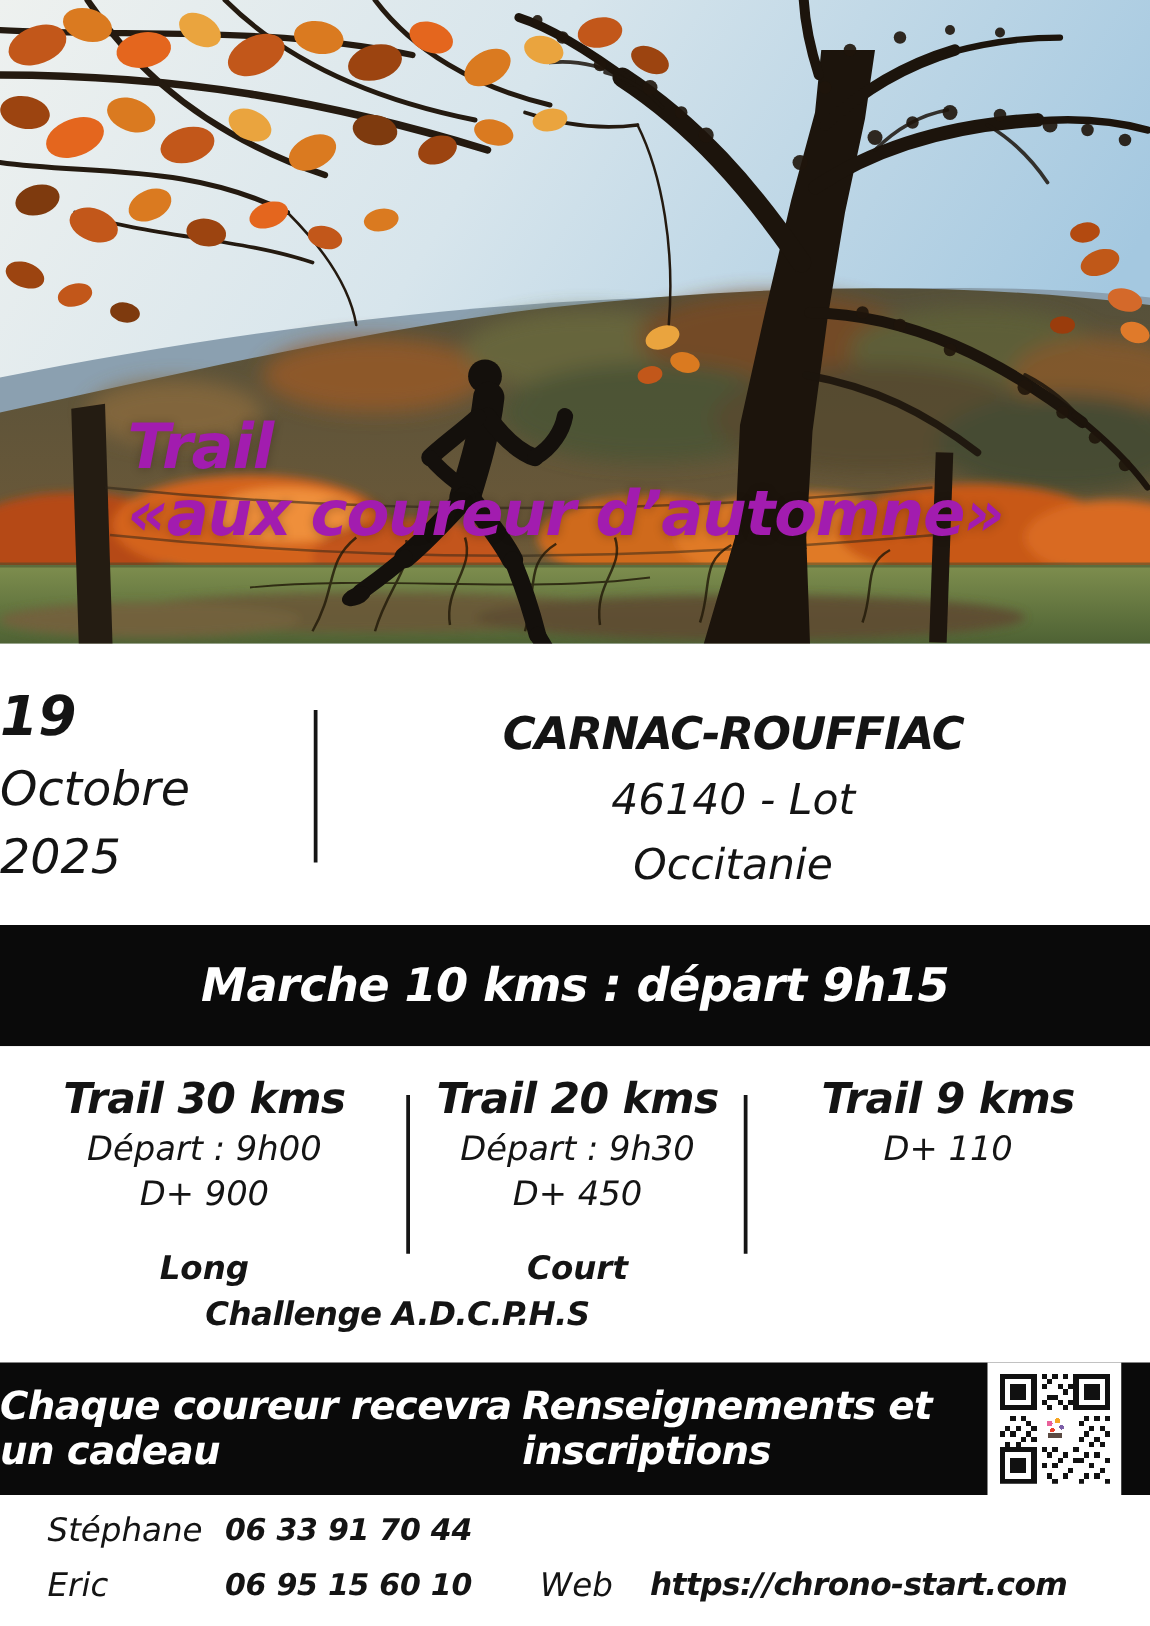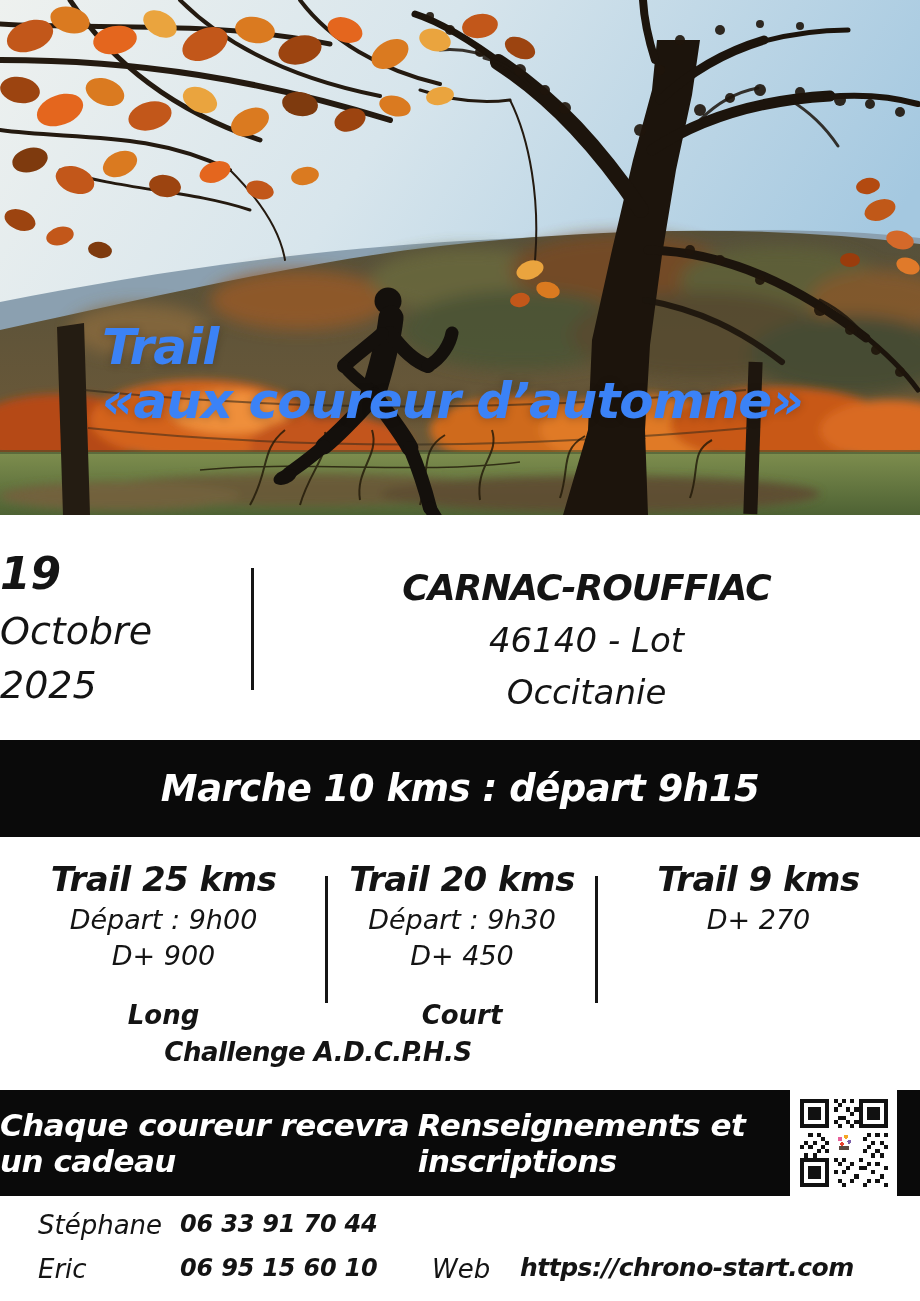--- a/index.html
+++ b/index.html
@@ -4,21 +4,21 @@
 <style>
   html,body{margin:0;padding:0;background:#888;}
   .poster{
     position:relative;width:920px;height:1301px;background:#ffffff;
     font-family:"DejaVu Sans","Liberation Sans",sans-serif;color:#141414;
     overflow:hidden;margin:0 auto;
   }
   
   .hero{position:absolute;top:0;left:0;width:920px;height:515px;}
   .hero svg{position:absolute;top:0;left:0;}
-  .hero-title{position:absolute;left:102px;top:320px;z-index:3;color:#3b82f6;
+  .hero-title{position:absolute;left:102px;top:330px;z-index:3;color:#a21caf;
     font-style:italic;font-weight:bold;letter-spacing:-1px;
     text-shadow:0 1px 8px rgba(20,10,0,.25);line-height:1.08;}
   .hero-title .t1{font-size:50px;display:block;}
   .hero-title .t2{font-size:50px;display:block;}
   
   .event-row{position:absolute;top:515px;left:0;width:920px;height:225px;background:#fff;}
   .date-block{position:absolute;left:0;top:0;width:253px;height:225px;
     display:flex;flex-direction:column;justify-content:center;gap:10px;}
   .date-day{font-size:44px;font-weight:bold;font-style:italic;}
   .date-month,.date-year{font-size:38px;font-style:italic;}
@@ -297,34 +297,34 @@
       <span class="loc-region">Occitanie</span>
     </div>
   </div>
 
   <div class="banner1">
     <span>Marche 10 kms : départ 9h15</span>
   </div>
 
   <div class="trails">
     <div class="tcol c1">
-      <span class="ttitle">Trail 25 kms</span>
+      <span class="ttitle">Trail 30 kms</span>
       <span class="tdep">Départ : 9h00</span>
       <span class="tdplus">D+ 900</span>
     </div>
     <div class="tvdiv d1"></div>
     <div class="tcol c2">
       <span class="ttitle">Trail 20 kms</span>
       <span class="tdep">Départ : 9h30</span>
       <span class="tdplus">D+ 450</span>
     </div>
     <div class="tvdiv d2"></div>
     <div class="tcol c3">
       <span class="ttitle">Trail 9 kms</span>
-      <span class="tdplus">D+ 270</span>
+      <span class="tdplus">D+ 110</span>
     </div>
     <div class="tag long">Long</div>
     <div class="tag court">Court</div>
     <div class="challenge">Challenge A.D.C.P.H.S</div>
   </div>
 
   <div class="banner2">
     <div class="banner2-text">
       <span>Chaque coureur recevra un cadeau</span>
       <span>Renseignements et inscriptions</span>

